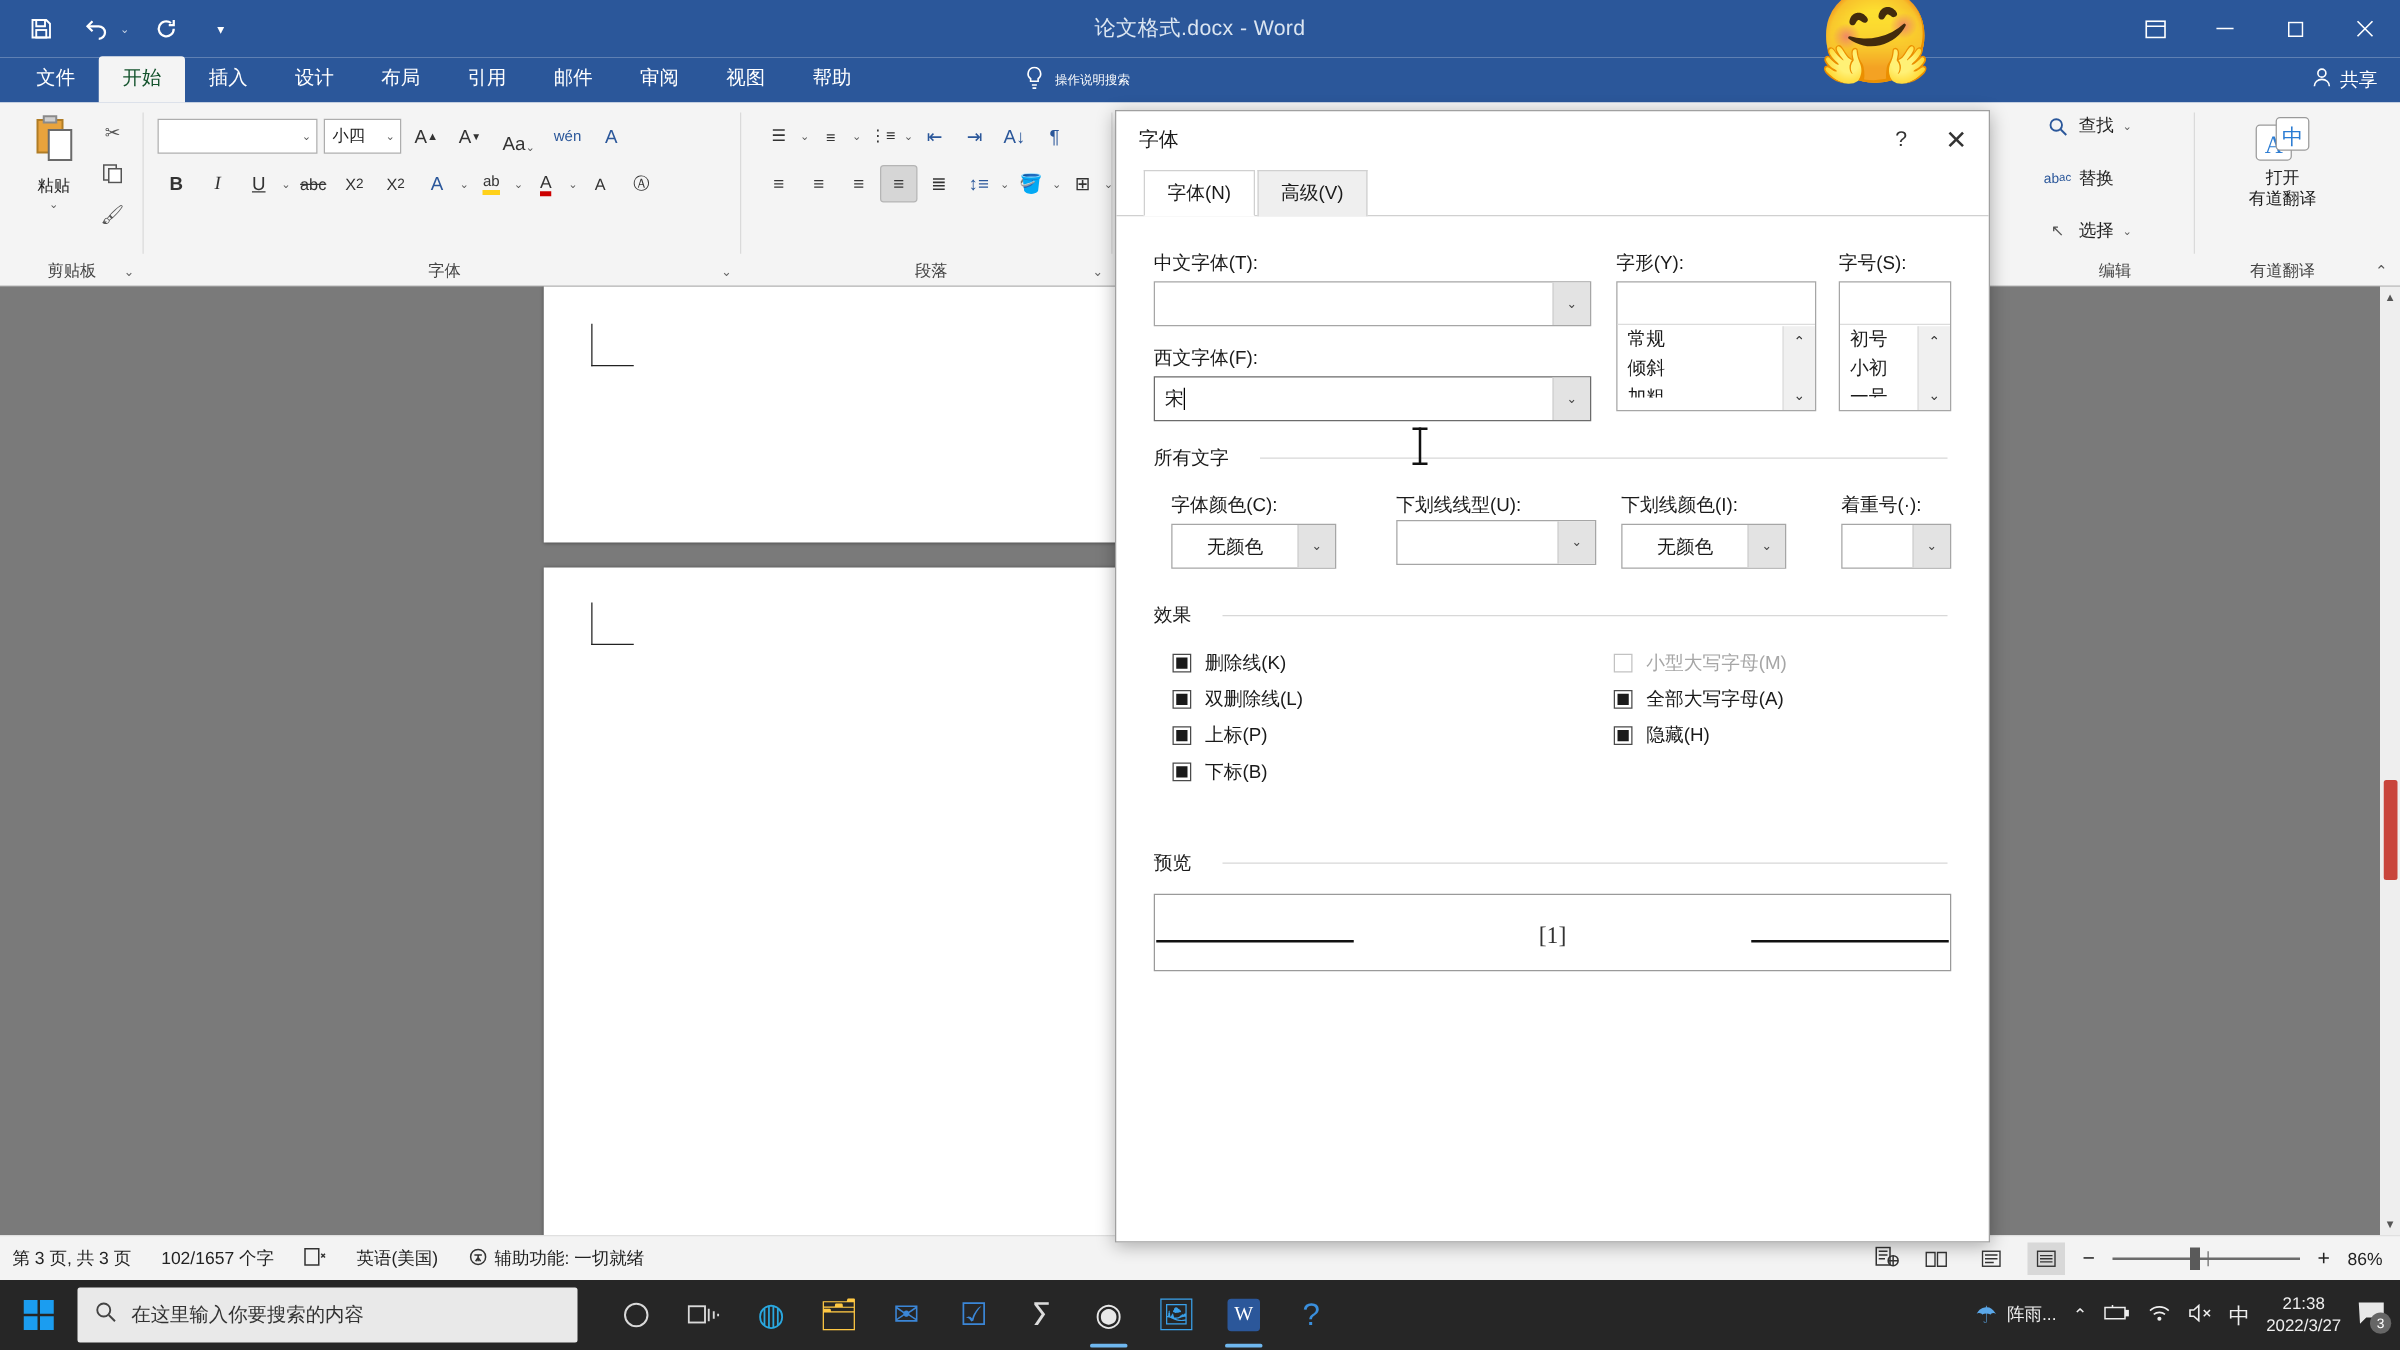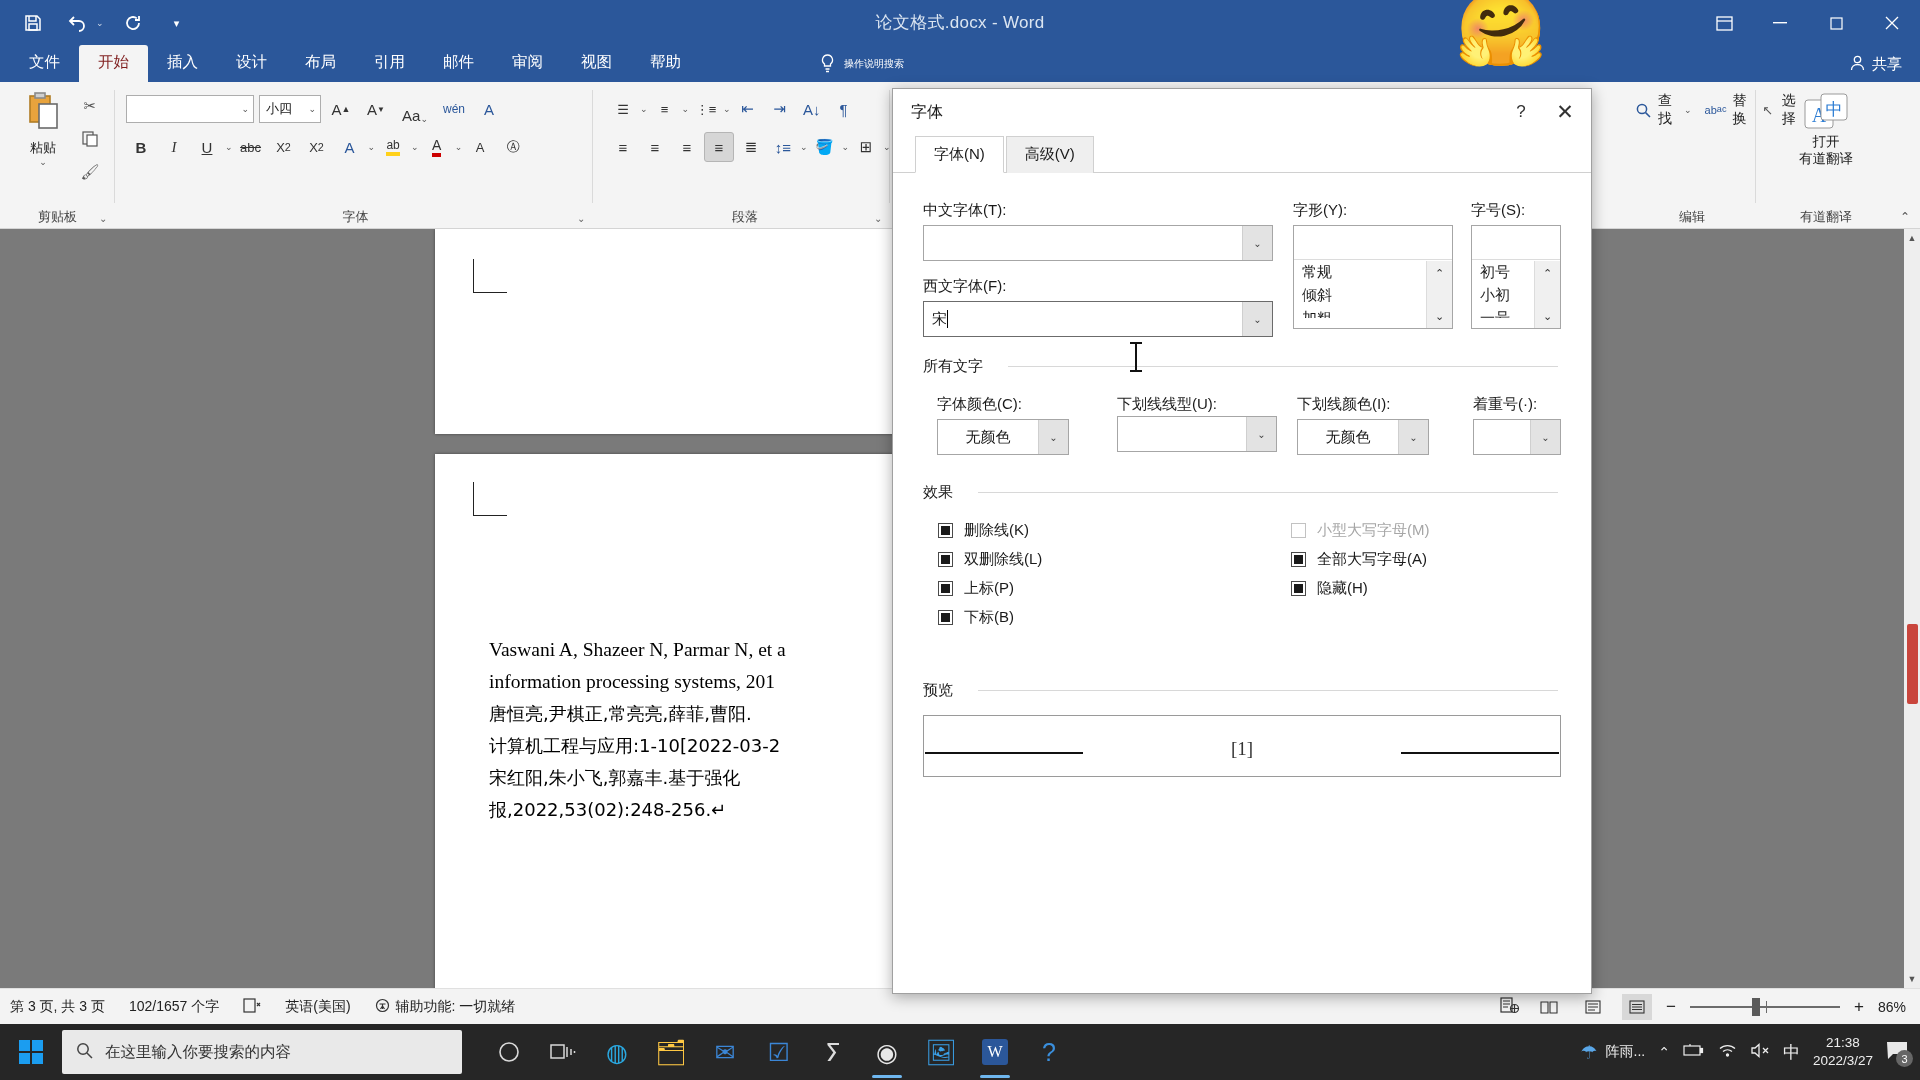--- a/index.html
+++ b/index.html
@@ -20,21 +20,21 @@
   .title-text { position:absolute; left:0; right:0; top:0; height:46px; line-height:46px;
     text-align:center; color:#dbe5f1; font-size:17px; letter-spacing:.3px; }
   .win-ctrls { position:absolute; right:0; top:0; height:46px; display:flex; align-items:center; }
   .win-ctrls .wc { width:56px; height:46px; display:flex; align-items:center; justify-content:center; color:#fff; }
   .emoji-overlay { position:absolute; left:1455px; top:-8px; font-size:74px; line-height:1;
      pointer-events:none; z-index:60; }
 
   
   .ribbon-tabs { height:36px; background:#2b579a; display:flex; align-items:flex-end; padding-left:10px; position:relative; }
   .rtab { color:#fff; font-size:15.5px; padding:7px 19px 9px 19px; cursor:default; }
-  .rtab.active { background:#f4f4f4; color:#7f1d1d; border-radius:3px 3px 0 0; }
+  .rtab.active { background:#f4f4f4; color:#14532d; border-radius:3px 3px 0 0; }
   .tellme { position:absolute; left:820px; top:0; height:36px; display:flex; align-items:center;
     gap:9px; color:#fff; font-size:10px; }
   .share { position:absolute; right:18px; top:0; height:36px; display:flex; align-items:center;
     gap:7px; color:#fff; font-size:15px; }
 
   
   .ribbon { height:147px; background:#f4f4f4; border-bottom:1px solid #d4d4d4; position:relative; }
   .grp { position:absolute; top:0; height:147px; }
   .grp-label { position:absolute; bottom:3px; width:100%; text-align:center; font-size:13px; color:#444; }
   .grp-sep { position:absolute; top:8px; bottom:26px; width:1px; background:#dadada; }
@@ -63,21 +63,21 @@
 
   .pararow1 { position:absolute; left:8px; top:12px; display:flex; align-items:center; gap:2px; }
   .pararow2 { position:absolute; left:8px; top:50px; display:flex; align-items:center; gap:2px; }
   .rb.sel { background:#d6d6d6; border:1px solid #b5b5b5; }
 
   .stylebox { position:absolute; top:14px; display:flex; gap:4px; }
   .stylecard { width:84px; height:74px; border:1px solid #dcdcdc; background:#fff;
      display:flex; flex-direction:column; align-items:center; justify-content:center; font-size:12px; }
   .stylecard .sp { font-size:17px; }
 
-  .editgrp { position:absolute; top:10px; display:flex; flex-direction:row; gap:14px; }
+  .editgrp { position:absolute; top:10px; display:flex; flex-direction:column; gap:24px; }
   .edititem { display:flex; align-items:center; gap:7px; font-size:14px; color:#222; }
   .edititem .gi { width:20px; display:flex; justify-content:center; color:#2b579a; }
   .ydbig { text-align:center; font-size:13.5px; line-height:1.25; }
 
   .collapse-ribbon { position:absolute; right:10px; bottom:4px; color:#555; font-size:12px; }
 
   
   .docarea { position:absolute; left:0; right:0; top:229px; bottom:36px; background:#7a7a7a; overflow:hidden; }
   .page { position:absolute; background:#fff; box-shadow:0 0 3px rgba(0,0,0,.45); }
   .page1 { left:435px; top:0; width:900px; height:205px; }
@@ -441,28 +441,20 @@
   </div>
 
   <div class="docarea">
     <div class="page page1">
       <div class="crop-mark crop-tl" style="left:38px;top:30px;"></div>
     </div>
 
     <div class="page page2">
       <div class="crop-mark crop-tl" style="left:38px;top:28px;"></div>
       <div class="rsidehdr">考</div>
-      <div class="doctext">
-        <div>Vaswani A, Shazeer N, Parmar N, et a</div>
-        <div>information processing systems, 201</div>
-        <div class="cjk">唐恒亮,尹棋正,常亮亮,薛菲,曹阳.</div>
-        <div class="cjk">计算机工程与应用:1-10[2022-03-2</div>
-        <div class="cjk">宋红阳,朱小飞,郭嘉丰.基于强化</div>
-        <div class="cjk">报,2022,53(02):248-256.↵</div>
-      </div>
     </div>
 
     <div class="vscroll">
       <div class="vcaret" style="top:2px;">▲</div>
       <div class="vthumb"></div>
       <div class="vcaret" style="bottom:2px;">▼</div>
     </div>
   </div>
 
   <div class="statusbar">

